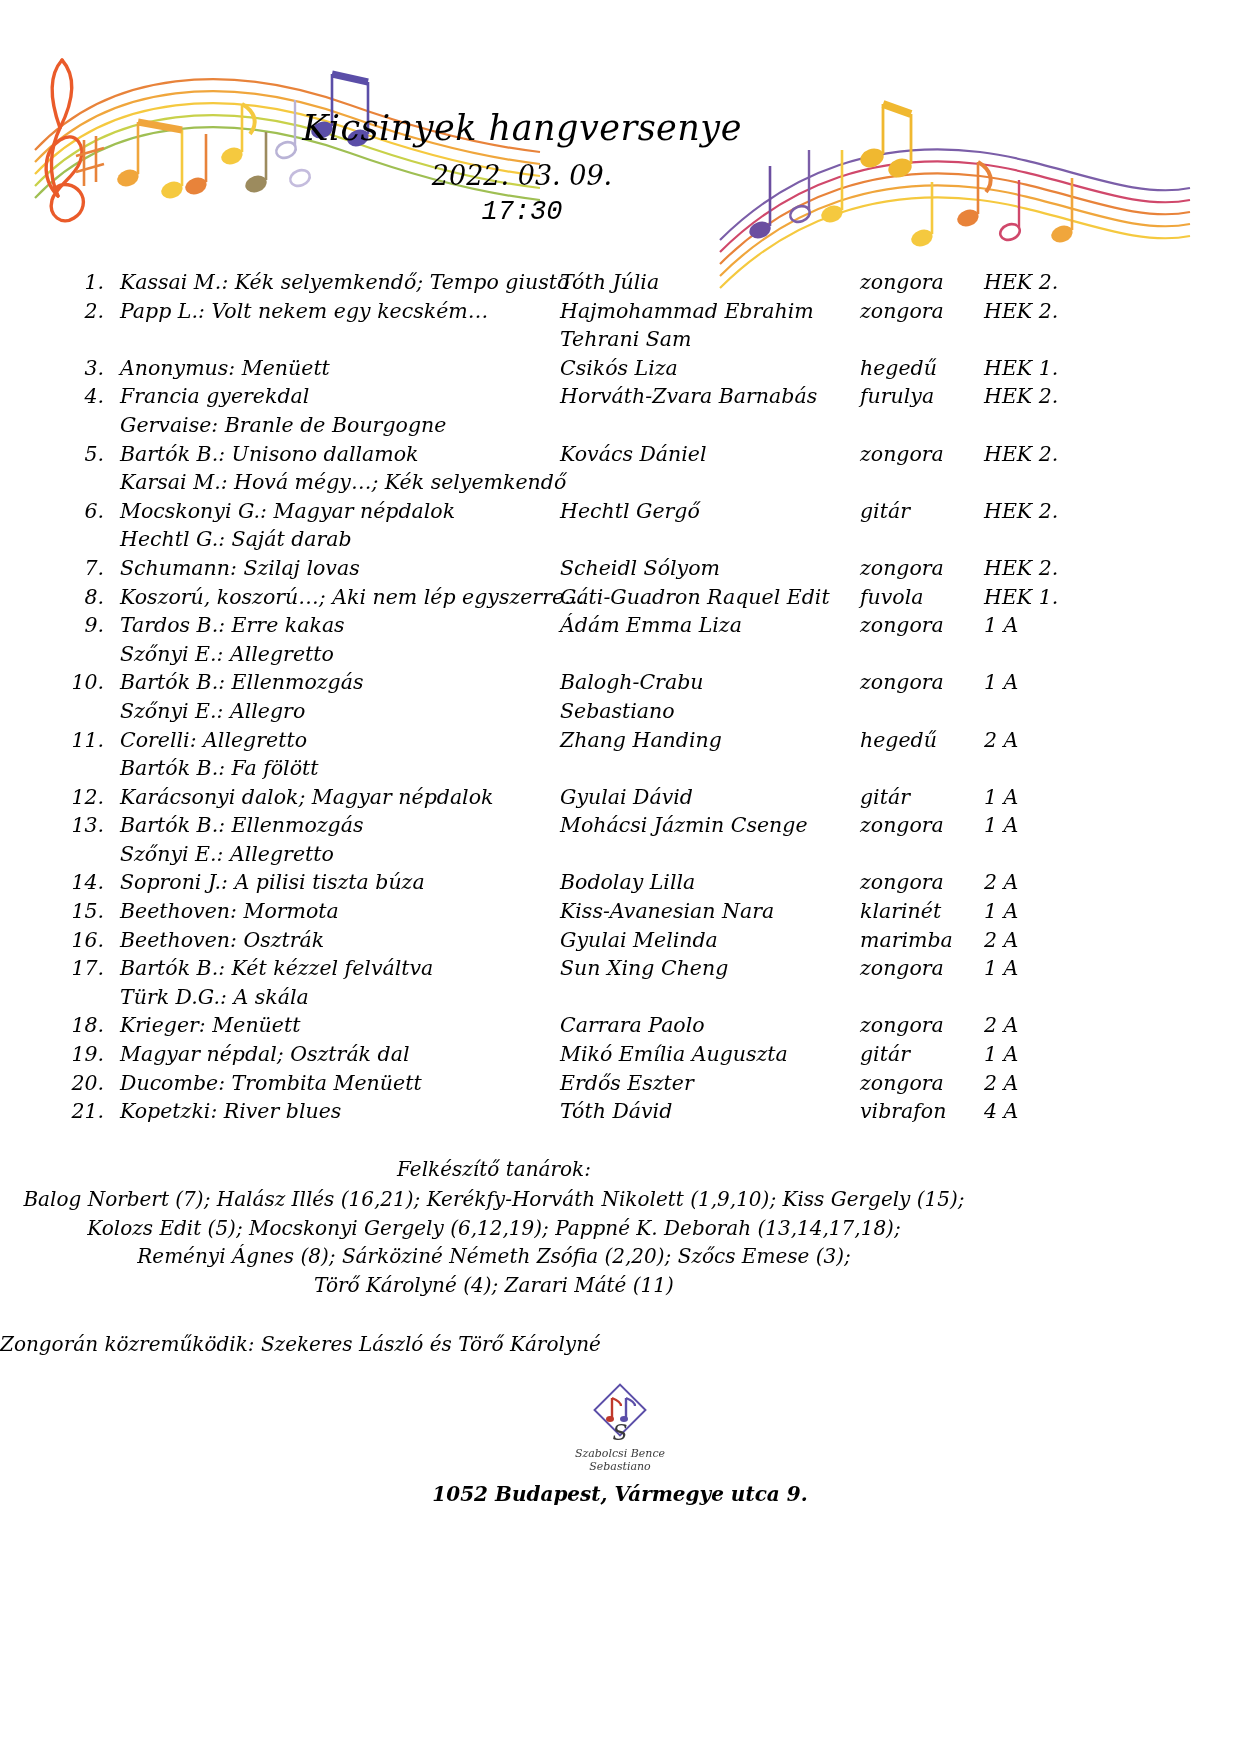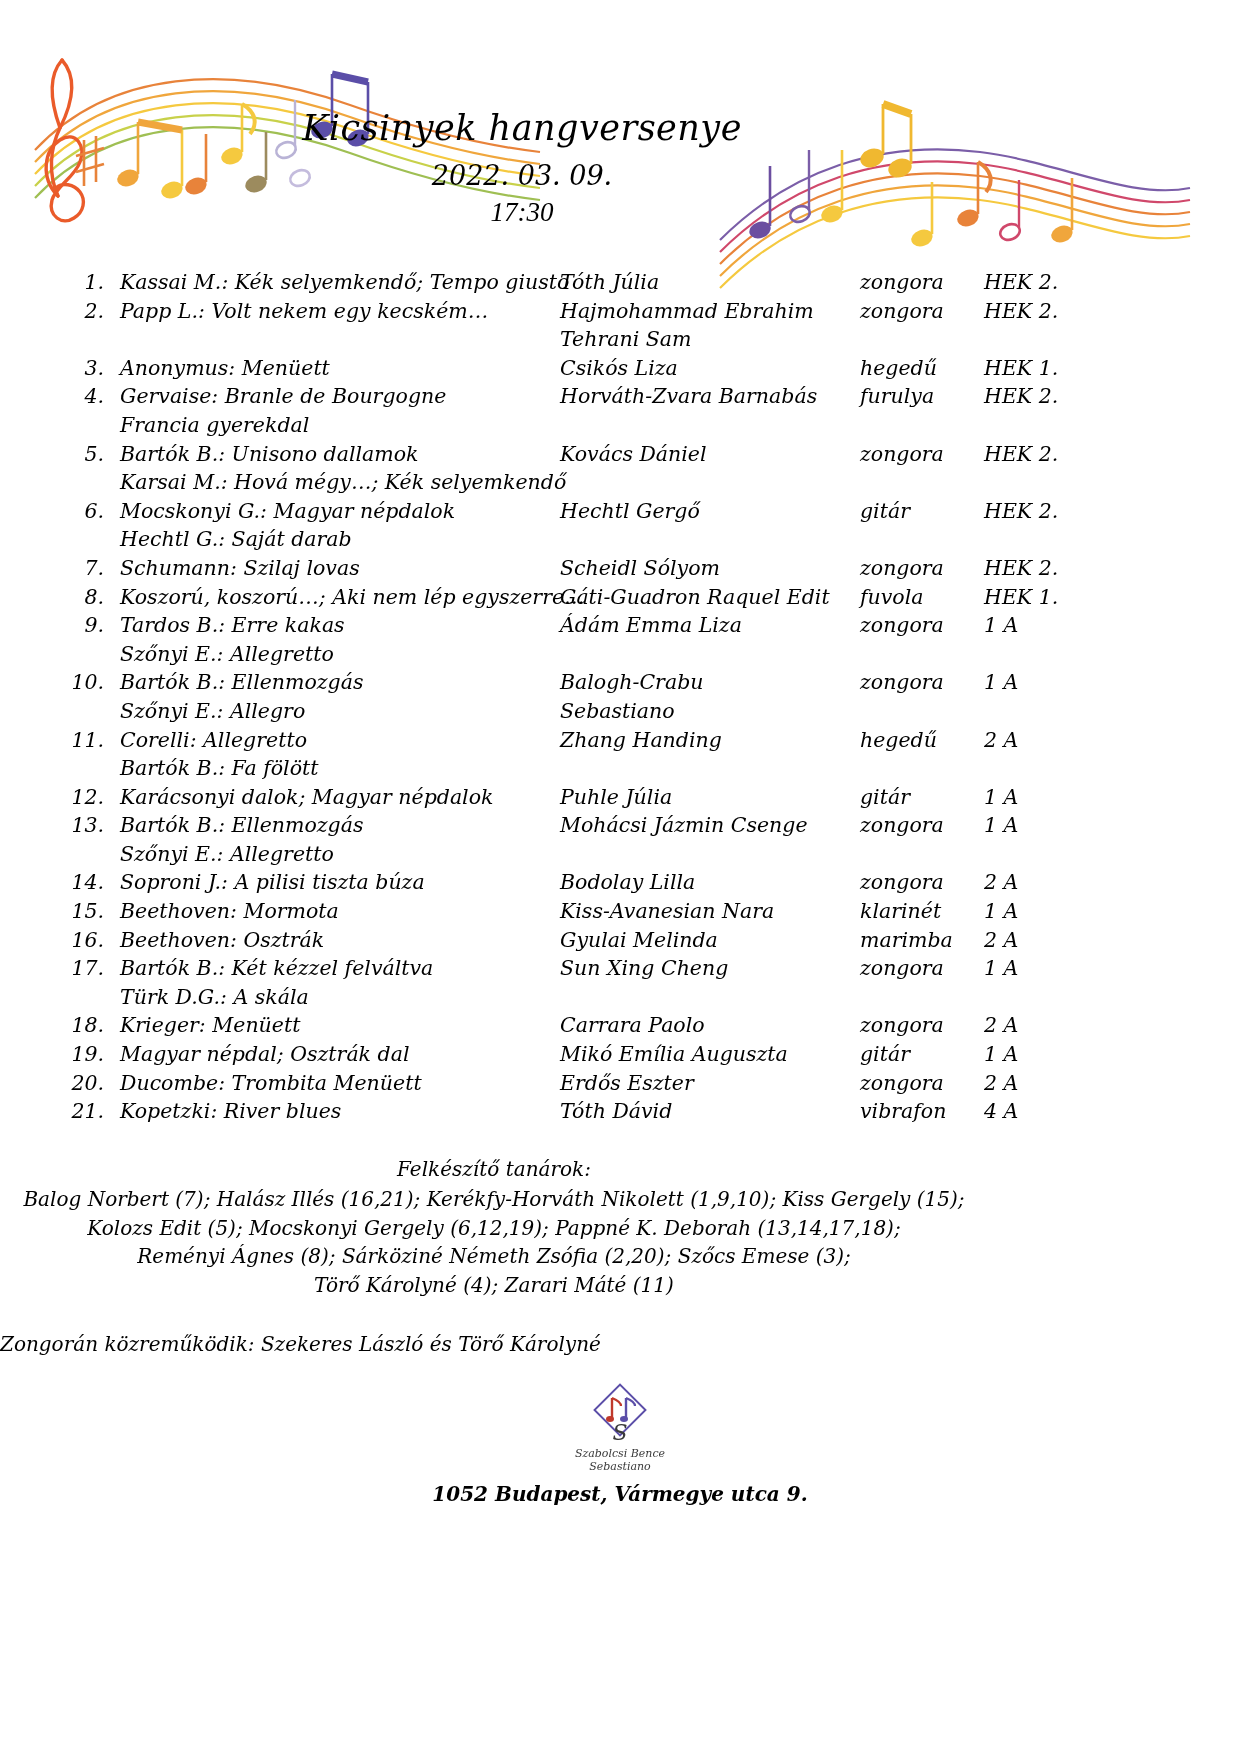--- a/index.html
+++ b/index.html
@@ -48,21 +48,21 @@
     line-height: 1.15;
     margin: 0;
   }
   .doc-date {
     font-family: "DejaVu Serif", serif;
     font-style: italic;
     font-size: 27px;
     margin-top: 12px;
   }
   .doc-time {
-    font-family: Liberation Serif, serif;
+    font-family: Liberation Mono, monospace;
     font-style: italic;
     font-size: 27px;
     margin-top: 6px;
   }
 
   
   .program {
     position: absolute;
     top: 272px;
     left: 62px;
@@ -315,22 +315,22 @@
         </div>
         <div class="c-class">
           <div class="line">HEK 1.</div>
         </div>
       </div>
       <div class="prog-row">
         <div class="c-num">
           <div class="line">4.</div>
         </div>
         <div class="c-piece">
+          <div class="line">Francia gyerekdal</div>
           <div class="line sub">Gervaise: Branle de Bourgogne</div>
-          <div class="line">Francia gyerekdal</div>
         </div>
         <div class="c-perf">
           <div class="line">Horváth-Zvara Barnabás</div>
         </div>
         <div class="c-inst">
           <div class="line">furulya</div>
         </div>
         <div class="c-class">
           <div class="line">HEK 2.</div>
         </div>
@@ -461,21 +461,21 @@
         </div>
       </div>
       <div class="prog-row">
         <div class="c-num">
           <div class="line">12.</div>
         </div>
         <div class="c-piece">
           <div class="line">Karácsonyi dalok; Magyar népdalok</div>
         </div>
         <div class="c-perf">
-          <div class="line">Puhle Júlia</div>
+          <div class="line">Gyulai Dávid</div>
         </div>
         <div class="c-inst">
           <div class="line">gitár</div>
         </div>
         <div class="c-class">
           <div class="line">1 A</div>
         </div>
       </div>
       <div class="prog-row">
         <div class="c-num">

